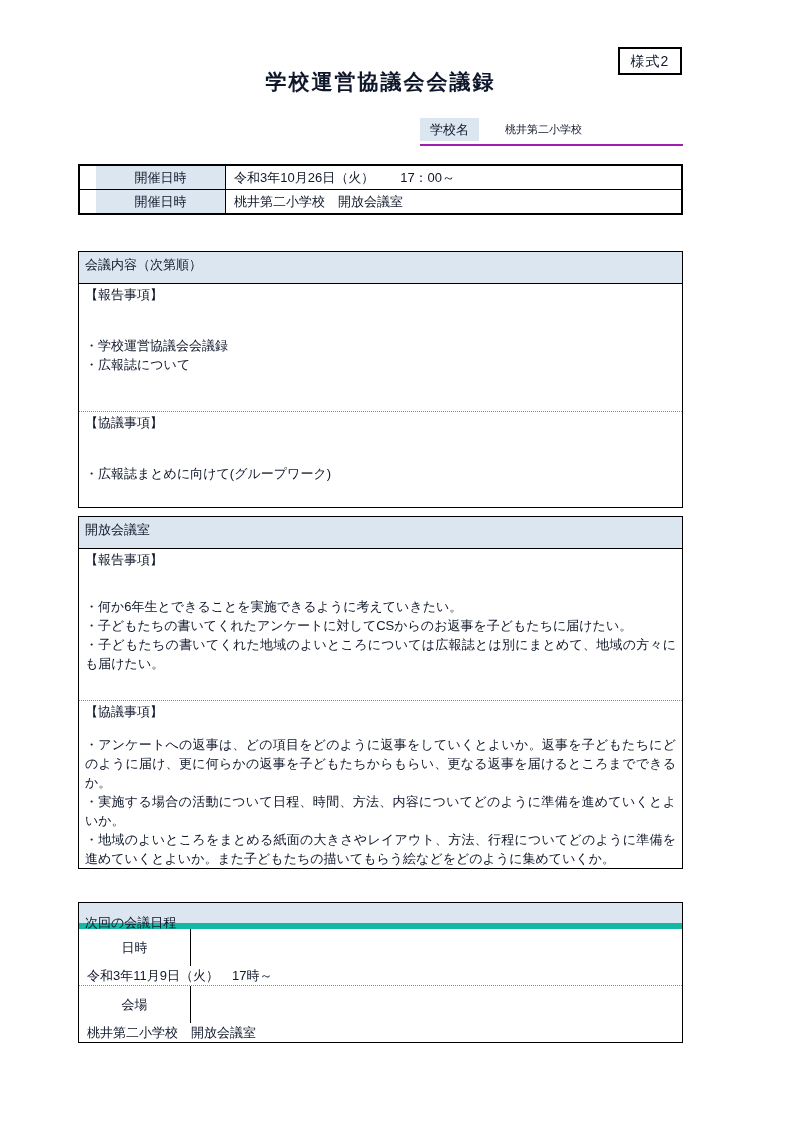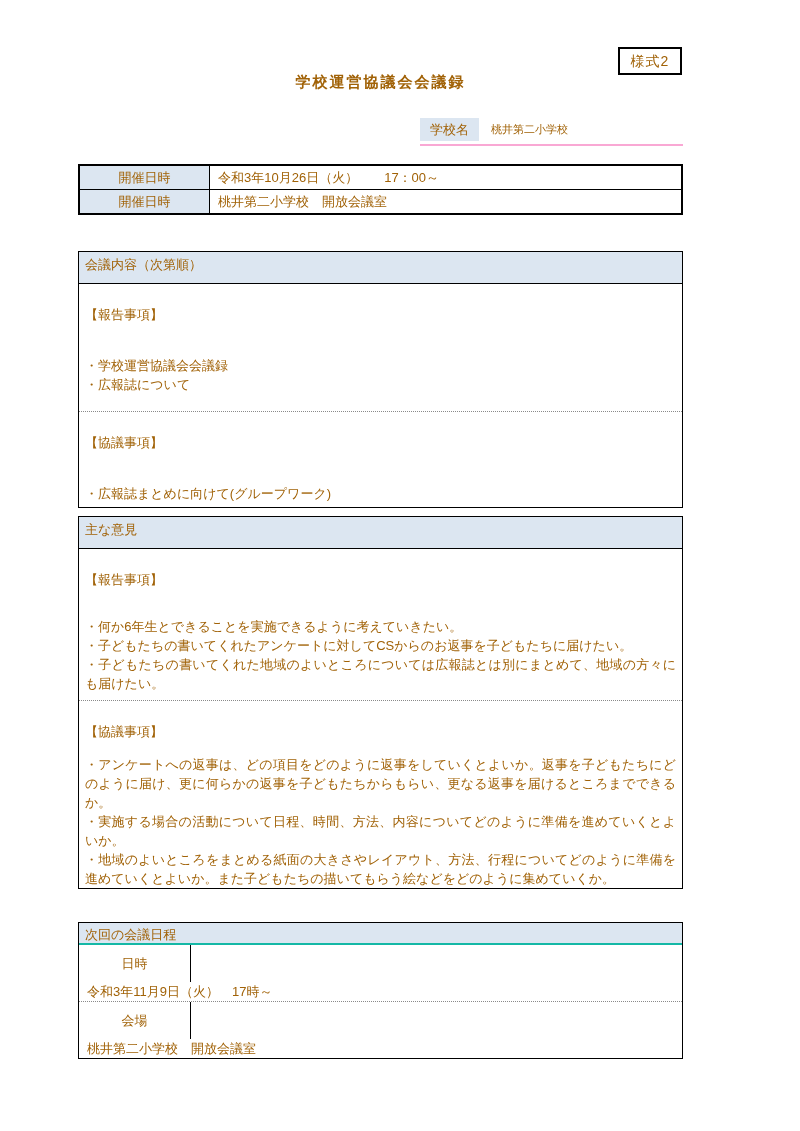--- a/index.html
+++ b/index.html
@@ -1,70 +1,70 @@
 <!DOCTYPE html>
 <html><head>
 <meta charset="utf-8">
 <style>
   * { margin:0; padding:0; box-sizing:border-box; }
   body { background:#e8e8e8; font-family:"Liberation Sans","DejaVu Sans",sans-serif; }
   .page {
     position:relative; width:800px; height:1131px; margin:0 auto;
-    background:#ffffff; color:#a16207; font-size:13px; line-height:19px;
+    background:#ffffff; color:#0f172a; font-size:13px; line-height:19px;
   }
   .form-label-box {
     position:absolute; top:47px; left:618px; width:64px; height:28px;
     border:2px solid #000; display:flex; align-items:center; justify-content:center;
     font-size:14px; letter-spacing:1px;
   }
   .content { width:605px; margin-left:78px; padding-top:72px; }
   .doc-title {
-    text-align:center; font-size:15px; font-weight:bold; letter-spacing:2px; height:24px;
+    text-align:center; font-size:21px; font-weight:bold; letter-spacing:2px; height:24px;
   }
   
   .school-row {
     margin-top:22px; margin-left:342px; width:263px;
-    display:flex; align-items:center; gap:12px;
-    border-bottom:2px solid #f9a8d4; padding-bottom:3px;
+    display:flex; align-items:center; gap:26px;
+    border-bottom:2px solid #a21caf; padding-bottom:3px;
   }
   .school-label { background:#dce6f1; padding:2px 10px; font-size:13px; }
   .school-name { font-size:11px; }
   
   .info-table { margin-top:18px; border:2px solid #000; }
-  .info-row { display:flex; }
+  .info-row { display:flex;padding-left:16px; }
   .info-row + .info-row { border-top:1px solid #000; }
   .info-label {
     width:130px; background:#dce6f1; border-right:1px solid #000;
     display:flex; align-items:center; justify-content:center; height:23px;
   }
   .info-value { flex:1; display:flex; align-items:center; padding-left:8px; height:23px; }
   
   .section-box { border:1px solid #000; }
   .box-agenda { margin-top:36px; }
   .box-opinions { margin-top:8px; }
   .section-header {
     background:#dce6f1; border-bottom:1px solid #000;
     padding:3px 6px; height:32px;
   }
-  .sec { padding:21px 6px 0 6px; }
+  .sec { padding:1px 6px 0 6px; }
   .sec + .sec { border-top:1px dotted #8a8a8a; }
   .sec-heading { height:19px; }
   .item { text-align:justify; }
   
   .sec-agenda-report   { min-height:127px; }
   .sec-agenda-report   .sec-items { margin-top:32px; }
   .sec-agenda-disc     { min-height:96px;  }
   .sec-agenda-disc     .sec-items { margin-top:32px; }
   .sec-opinions-report { min-height:151px; }
   .sec-opinions-report .sec-items { margin-top:28px; }
   .sec-opinions-disc   { min-height:130px; }
   .sec-opinions-disc   .sec-items { margin-top:14px; }
   
   .next-table { margin-top:33px; border:1px solid #000; }
-  .next-header { background:#dce6f1; border-bottom:2px solid #14b8a6; padding:2px 6px; height:22px; }
+  .next-header { background:#dce6f1; border-bottom:6px solid #14b8a6; padding:10px 6px; height:22px; }
   .next-row { display:flex;flex-direction:column; }
   .next-row.dotted-bottom { border-bottom:1px dotted #8a8a8a; }
   .next-label {
     width:112px; border-right:1px solid #000; height:37px;
     display:flex; align-items:center; justify-content:center;
   }
   .next-value { flex:1; display:flex; align-items:center; padding-left:8px; height:37px; }
 </style>
 </head>
 <body>
@@ -106,21 +106,21 @@
       </div>
       <div class="sec sec-agenda-disc">
         <div class="sec-heading">【協議事項】</div>
         <div class="sec-items">
           <div class="item">・広報誌まとめに向けて(グループワーク)</div>
         </div>
       </div>
     </div>
 
     <div class="section-box box-opinions">
-      <div class="section-header">主な意見</div>
+      <div class="section-header">開放会議室</div>
       <div class="sec sec-opinions-report">
         <div class="sec-heading">【報告事項】</div>
         <div class="sec-items">
           <div class="item">・何か6年生とできることを実施できるように考えていきたい。</div>
           <div class="item">・子どもたちの書いてくれたアンケートに対してCSからのお返事を子どもたちに届けたい。</div>
           <div class="item">・子どもたちの書いてくれた地域のよいところについては広報誌とは別にまとめて、地域の方々にも届けたい。</div>
         </div>
       </div>
       <div class="sec sec-opinions-disc">
         <div class="sec-heading">【協議事項】</div>

